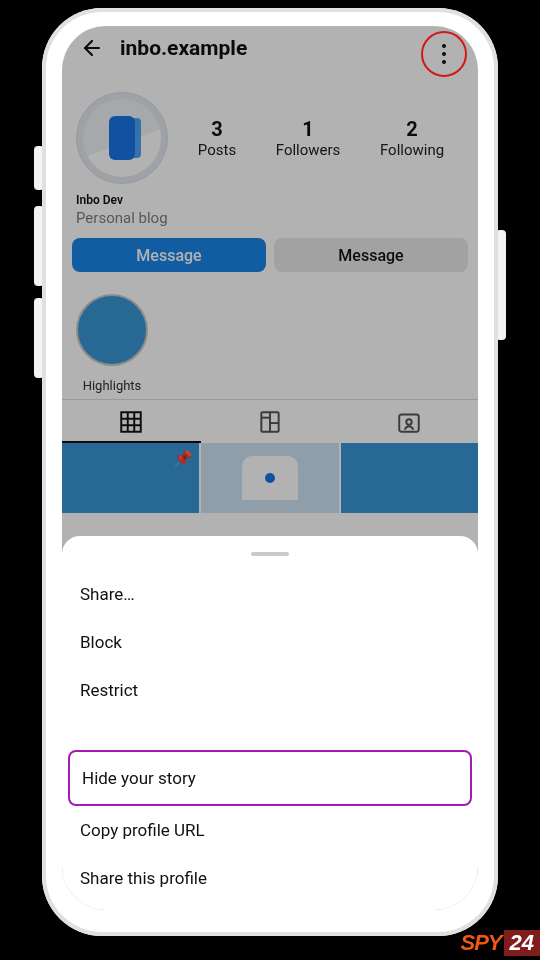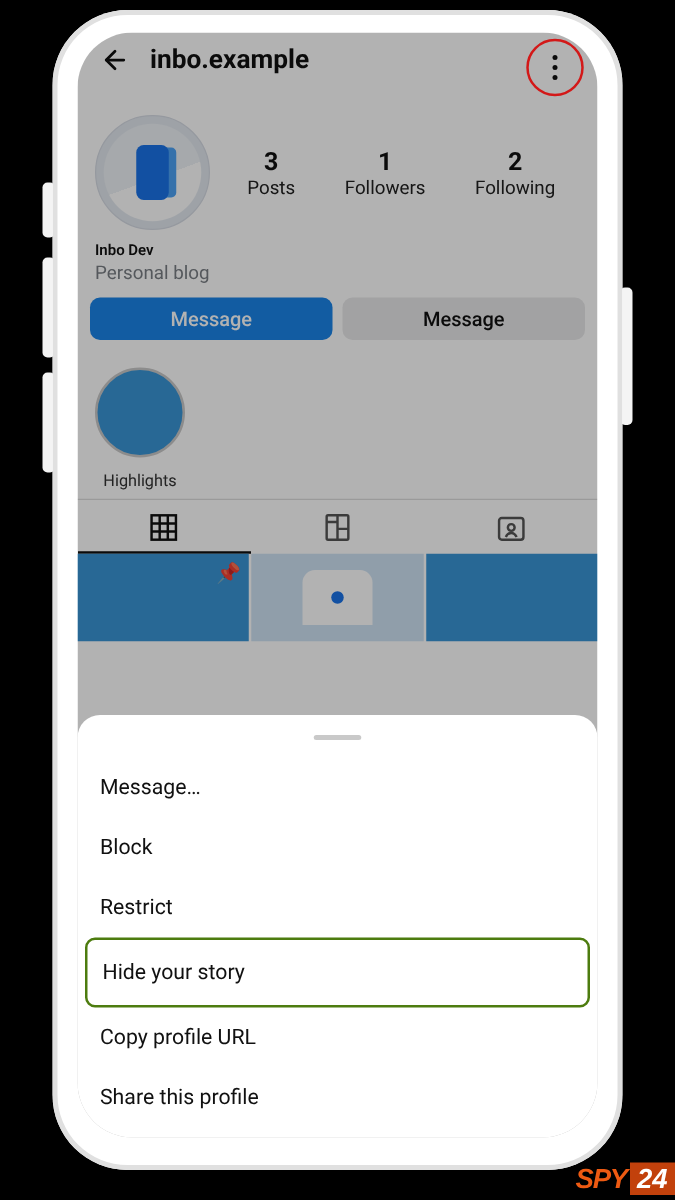--- a/index.html
+++ b/index.html
@@ -165,37 +165,38 @@
     margin: 4px auto 14px auto;
   }
   .sheet-item {
     padding: 14px 12px;
     font-size: 17px;
     color: #111;
     border-radius: 8px;
     margin: 0 6px;
   }
   .sheet-item.highlight {
-    border: 2px solid #4d7c0f;
+    border: 2px solid #a21caf;
     padding: 16px 12px;
+    margin-top: 36px;
   }
   
   .watermark {
     position: absolute;
     right: 0; bottom: 4px;
     z-index: 50;
     font-weight: 800;
     font-style: italic;
     font-size: 22px;
     display: flex;
     align-items: stretch;
     font-family: Arial, sans-serif;
   }
   .wm-spy { color: #ee5a12; padding: 0 2px 0 0; letter-spacing: -1px; }
-  .wm-24 { background: #c2410c; color: #fff; padding: 0 6px; font-style: italic; }
+  .wm-24 { background: #7f1d1d; color: #fff; padding: 0 6px; font-style: italic; }
 </style>
 </head>
 <body>
 
 <div class="side-btn b1"></div>
 <div class="side-btn b2"></div>
 <div class="side-btn b3"></div>
 <div class="side-btn br"></div>
 
 <div class="phone-frame"></div>
@@ -294,21 +295,21 @@
         </div>
     </div>
     <div class="grid-cell"></div>
   </div>
 
   <div class="dim-overlay"></div>
 
   <div class="sheet">
     <div class="sheet-handle"></div>
     <div id="sheet-items">
-        <div class="sheet-item">Message…</div>
+        <div class="sheet-item">Share…</div>
         <div class="sheet-item">Block</div>
         <div class="sheet-item">Restrict</div>
         <div class="sheet-item highlight">Hide your story</div>
         <div class="sheet-item">Copy profile URL</div>
         <div class="sheet-item">Share this profile</div>
       </div>
   </div>
 
 </div>
 

